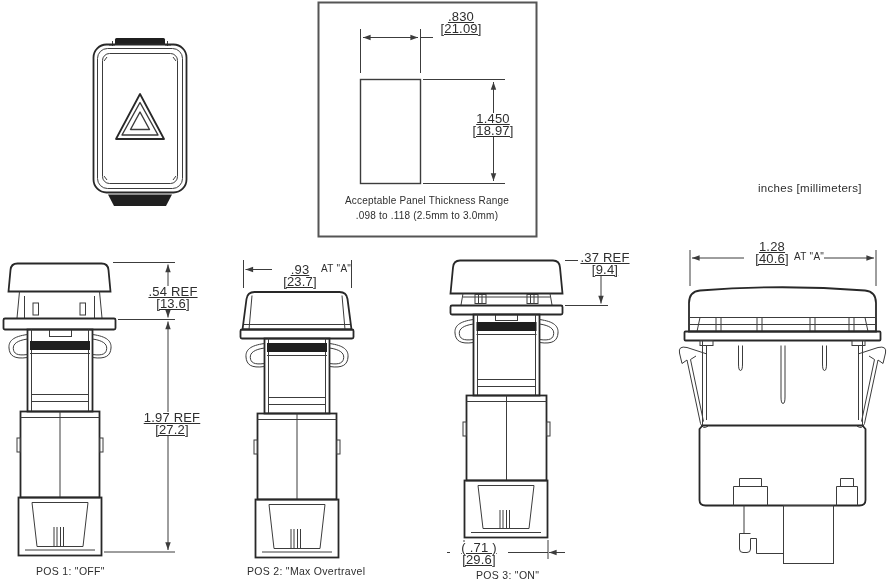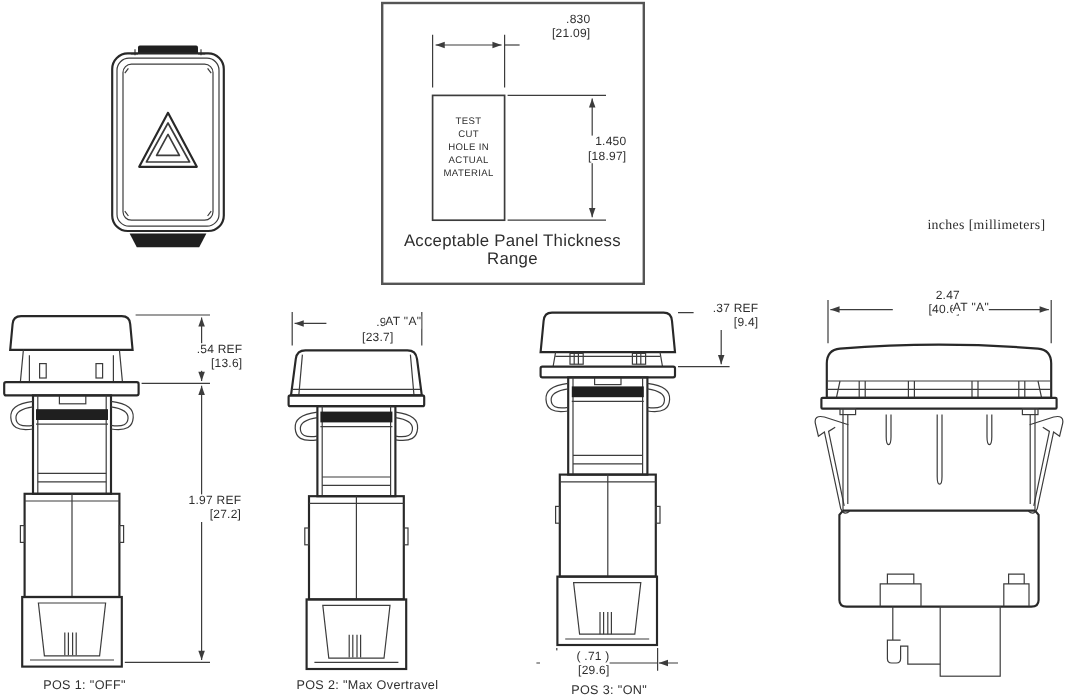--- a/index.html
+++ b/index.html
@@ -8,27 +8,27 @@
   svg{position:absolute;left:0;top:0;}
   .o2{fill:none;stroke:var(--line-strong,#282828);stroke-width:1.8;}
   .o1{fill:none;stroke:var(--line,#3c3c3c);stroke-width:1;}
   .o14{fill:none;stroke:var(--line,#3c3c3c);stroke-width:1.4;}
   .dk{fill:var(--fill-dark,#1f1f1f);stroke:none;}
   .ext{fill:none;stroke:var(--line,#3c3c3c);stroke-width:1;}
   .dim{fill:none;stroke:var(--line,#3c3c3c);stroke-width:1;}
   .frame{fill:none;stroke:var(--frame,#555);stroke-width:2;}
   .rnd{stroke-linejoin:round;}
   .t{position:absolute;color:var(--text,#2e2e2e);}
-  .dimlbl{font-size:10px;line-height:11.5px;text-align:right;letter-spacing:.2px;}
+  .dimlbl{font-size:13px;line-height:11.5px;text-align:center;letter-spacing:.2px;text-decoration:underline;}
   .bgw{background:var(--background,#fff);}
   .cap{font-size:10.5px;letter-spacing:.3px;white-space:nowrap;}
   .at{font-size:10px;letter-spacing:.3px;white-space:nowrap;}
   .holetext{font-size:8px;line-height:11px;text-align:center;letter-spacing:.3px;}
-  .note{font-size:14px;line-height:15px;text-align:center;letter-spacing:.2px;}
-  .units{font-size:11.5px;letter-spacing:.3px;text-align:center;font-family:Liberation Serif, serif;}
+  .note{font-size:10px;line-height:15px;text-align:center;letter-spacing:.2px;}
+  .units{font-size:11.5px;letter-spacing:.3px;text-align:left;}
 </style>
 </head>
 <body>
 
 <div class="canvas">
 
   <svg width="888" height="583" viewBox="0 0 888 583">
     <defs>
       <marker id="arr" viewBox="0 0 10 10" refX="9.5" refY="5" markerWidth="8.5" markerHeight="8.5" orient="auto-start-reverse">
         <path d="M0.5,1.8 L9.5,5 L0.5,8.2 Z" fill="#3c3c3c"></path>
@@ -159,30 +159,24 @@
   <div class="t dimlbl" style="left:430px;top:11px;width:62px">
     <div>.830</div>
     <div>[21.09]</div>
   </div>
 
   <div class="t dimlbl bgw" style="left:464px;top:113px;width:58px">
     <div>1.450</div>
     <div>[18.97]</div>
   </div>
 
-  <div class="t holetext" style="left:361px;top:95px;width:59px">
-    <div>TEST</div>
-    <div>CUT</div>
-    <div>HOLE IN</div>
-    <div>ACTUAL</div>
-    <div>MATERIAL</div>
-  </div>
 
   <div class="t note" style="left:323px;top:193px;width:208px">
     <div>Acceptable Panel Thickness Range</div>
+    <div>.098 to .118 (2.5mm to 3.0mm)</div>
   </div>
 
   <div class="t units" style="left:758px;top:182px;width:128px">inches [millimeters]</div>
 
   <div class="t dimlbl bgw" style="left:144px;top:286px;width:58px">
     <div>.54 REF</div>
     <div>[13.6]</div>
   </div>
   <div class="t dimlbl bgw" style="left:143px;top:412px;width:58px">
     <div>1.97 REF</div>
@@ -201,18 +195,18 @@
     <div>.37 REF</div>
     <div>[9.4]</div>
   </div>
   <div class="t dimlbl bgw" style="left:450px;top:542px;width:58px">
     <div>( .71 )</div>
     <div>[29.6]</div>
   </div>
   <div class="t cap" style="left:476px;top:569px">POS 3: "ON"</div>
 
   <div class="t dimlbl bgw" style="left:744px;top:241px;width:56px">
-    <div>2.47</div>
+    <div>1.28</div>
     <div>[40.6]</div>
   </div>
   <div class="t at bgw" style="left:794px;top:251px">AT "A"</div>
 
 </div>
 
 </body></html>

